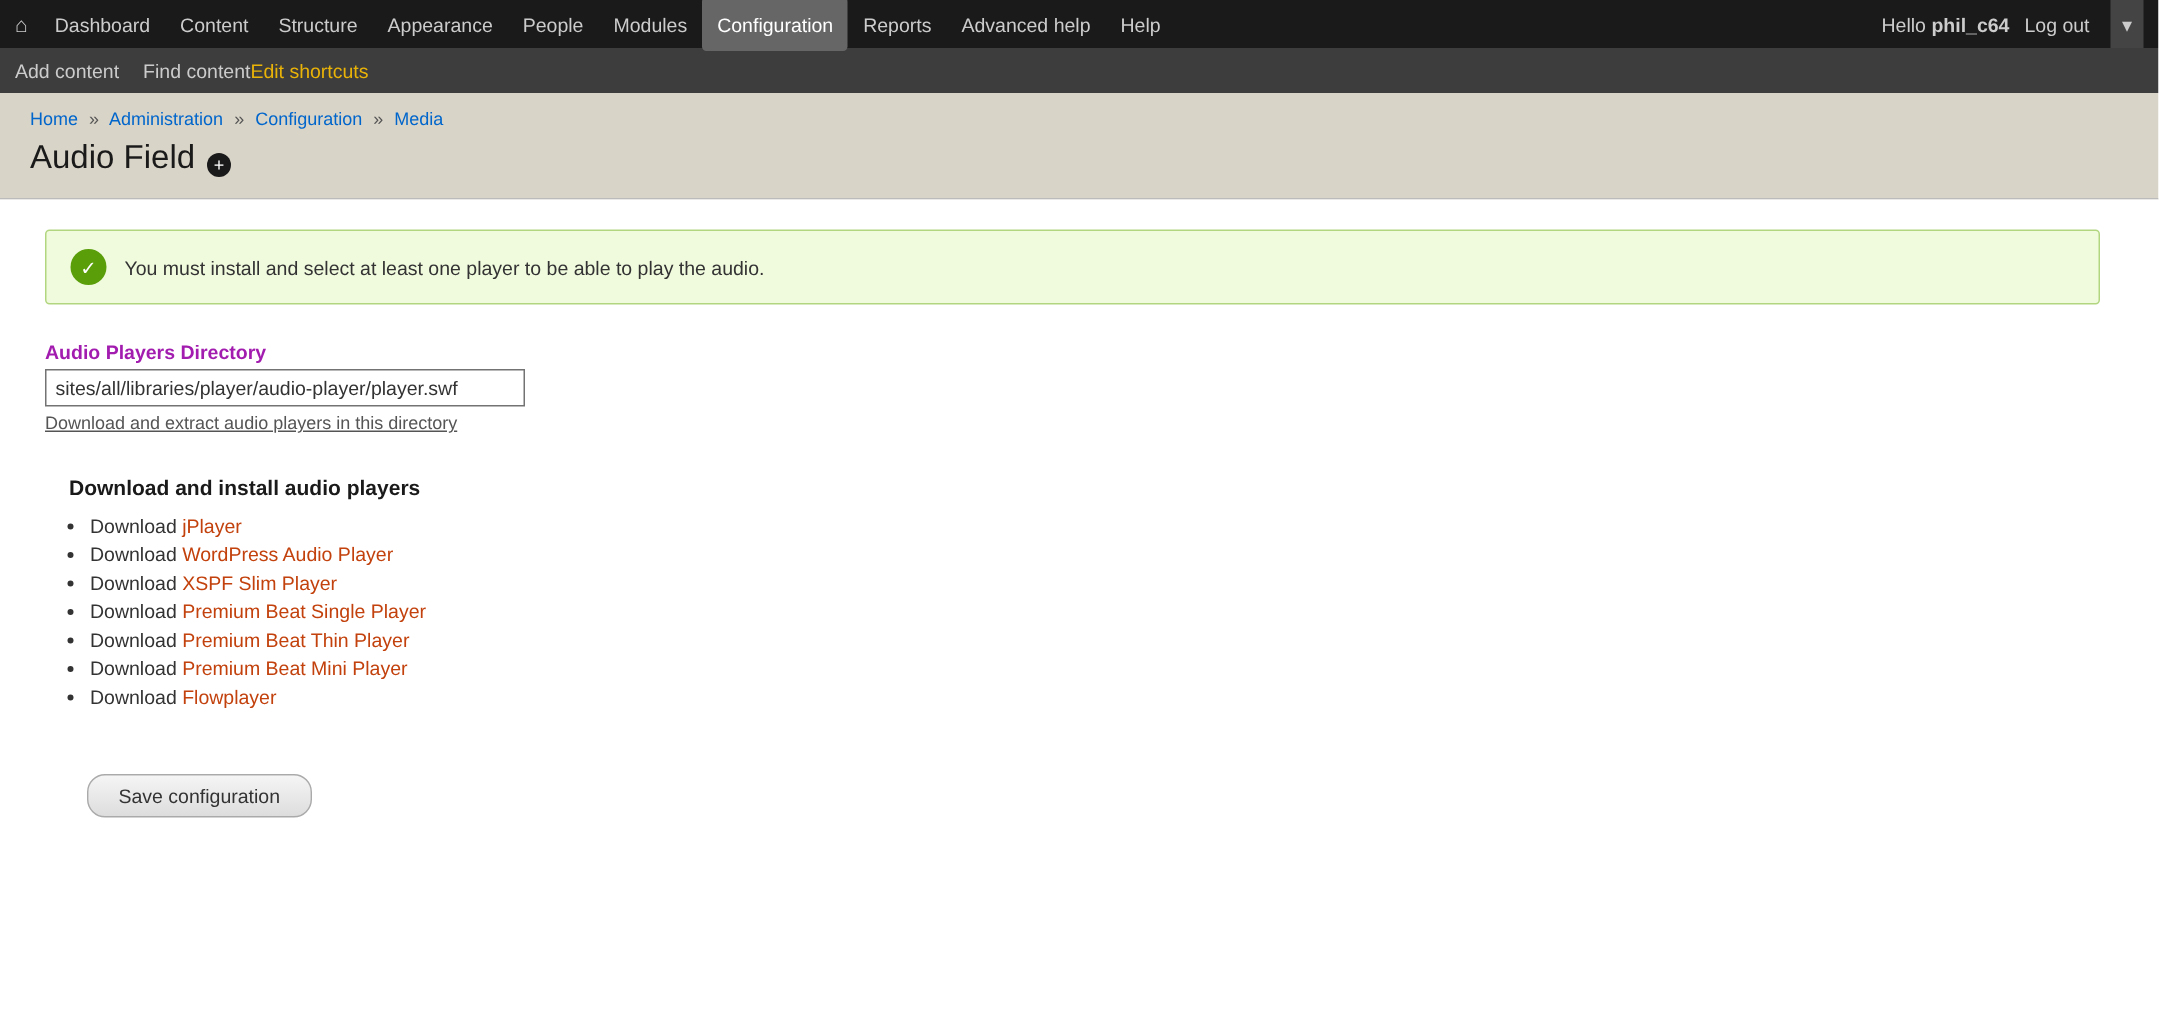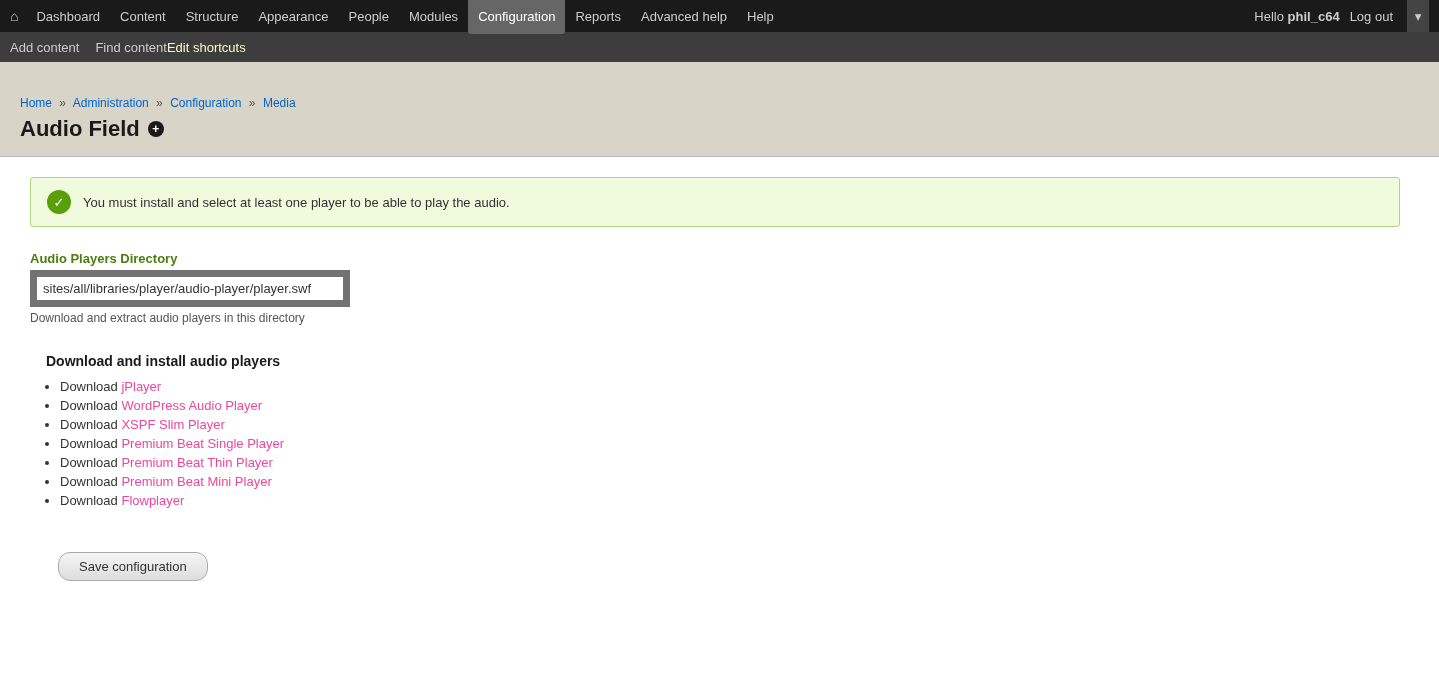--- a/index.html
+++ b/index.html
@@ -80,49 +80,48 @@
       display: flex;
       gap: 16px;
     }
     #shortcut-bar .shortcut-links a {
       color: #ccc;
       text-decoration: none;
       font-size: 13px;
       cursor: pointer;
     }
     #shortcut-bar .edit-shortcuts {
-      color: #fef9c3;
+      color: #eab308;
       text-decoration: none;
       font-size: 13px;
       cursor: pointer;
     }
 
     
     #page-header {
       background: #d9d4c8;
       padding: 10px 20px 14px 20px;
       border-bottom: 1px solid #bbb;
     }
     #breadcrumb {
       font-size: 12px;
       margin-bottom: 6px;
-      margin-top: 24px;
     }
     #breadcrumb a {
       color: #0066cc;
       text-decoration: none;
       cursor: pointer;
     }
     #breadcrumb span { color: #555; margin: 0 4px; }
     #page-title {
       font-size: 22px;
-      font-weight: bold;
+      font-weight: normal;
       color: #1a1a1a;
       display: flex;
-      align-items: center;
+      align-items: flex-end;
       gap: 8px;
     }
     #page-title .add-icon {
       background: #1a1a1a;
       color: #fff;
       border-radius: 50%;
       width: 16px;
       height: 16px;
       display: flex;
       align-items: center;
@@ -165,55 +164,56 @@
       font-size: 13px;
       color: #333;
     }
 
     
     .form-section { margin-bottom: 28px; }
     .field-label {
       font-weight: bold;
       font-size: 13px;
       margin-bottom: 4px;
-      color: #4d7c0f;
+      color: #a21caf;
     }
     .field-input {
       width: 320px;
       padding: 4px 6px;
-      border: 7px solid #737373;
+      border: 1px solid #737373;
       font-size: 13px;
       color: #333;
       background: #fff;
     }
     .field-description {
       font-size: 12px;
       color: #555;
       margin-top: 4px;
+      text-decoration: underline;
     }
 
     
     .section-title {
       font-weight: bold;
       font-size: 14px;
       margin-bottom: 10px;
       color: #1a1a1a;
       padding-left: 16px;
     }
     .download-list {
       list-style: disc;
       padding-left: 30px;
     }
     .download-list li {
       margin-bottom: 4px;
       font-size: 13px;
       color: #333;
     }
     .download-list li a {
-      color: #ec4899;
+      color: #c2410c;
       text-decoration: none;
       cursor: pointer;
       text-align: center;
     }
 
     
     .save-btn {
       background: linear-gradient(to bottom, #f5f5f5, #ddd);
       border: 1px solid #aaa;
       border-radius: 12px;

